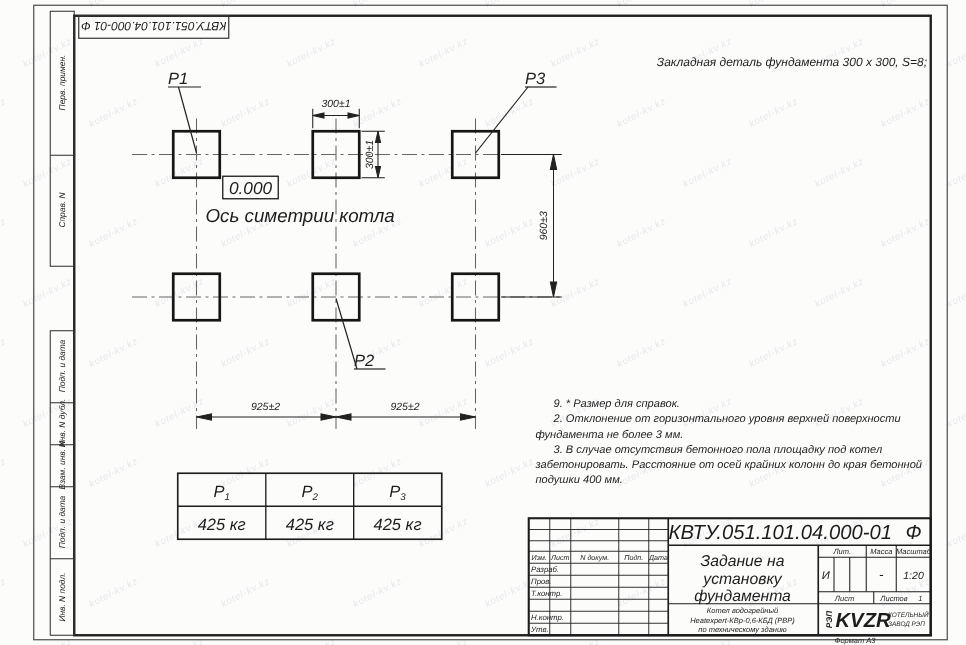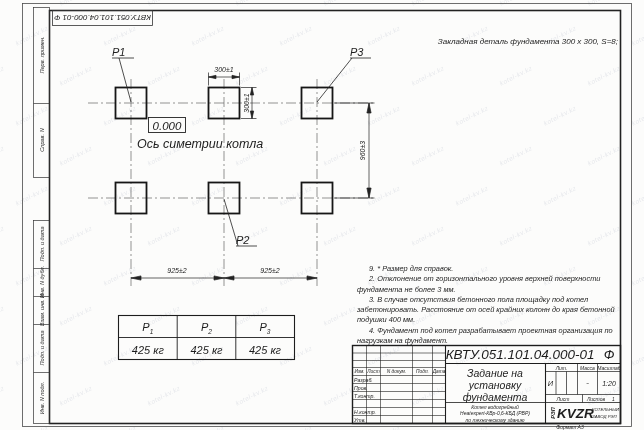--- a/index.html
+++ b/index.html
@@ -313,16 +313,15 @@
       <text font-size="4.3" font-style="normal" x="592" y="417.5">ЗАВОД РЭП</text>
     </g>
 
     <text font-size="5" text-anchor="middle" x="570" y="428.5">Формат А3</text>
   </svg>
 
   <div class="notes">
     <p>9. * Размер для справок.</p>
     <p>2. Отклонение от горизонтального уровня верхней поверхности фундамента не более 3 мм.</p>
     <p>3. В случае отсутствия бетонного пола площадку под котел забетонировать. Расстояние от осей крайних колонн до края бетонной подушки 400 мм.</p>
-    <p>4. Фундамент под котел разрабатывает проектная организация по нагрузкам на фундамент.</p>
   </div>
 
 </div>
 
 </body></html>

